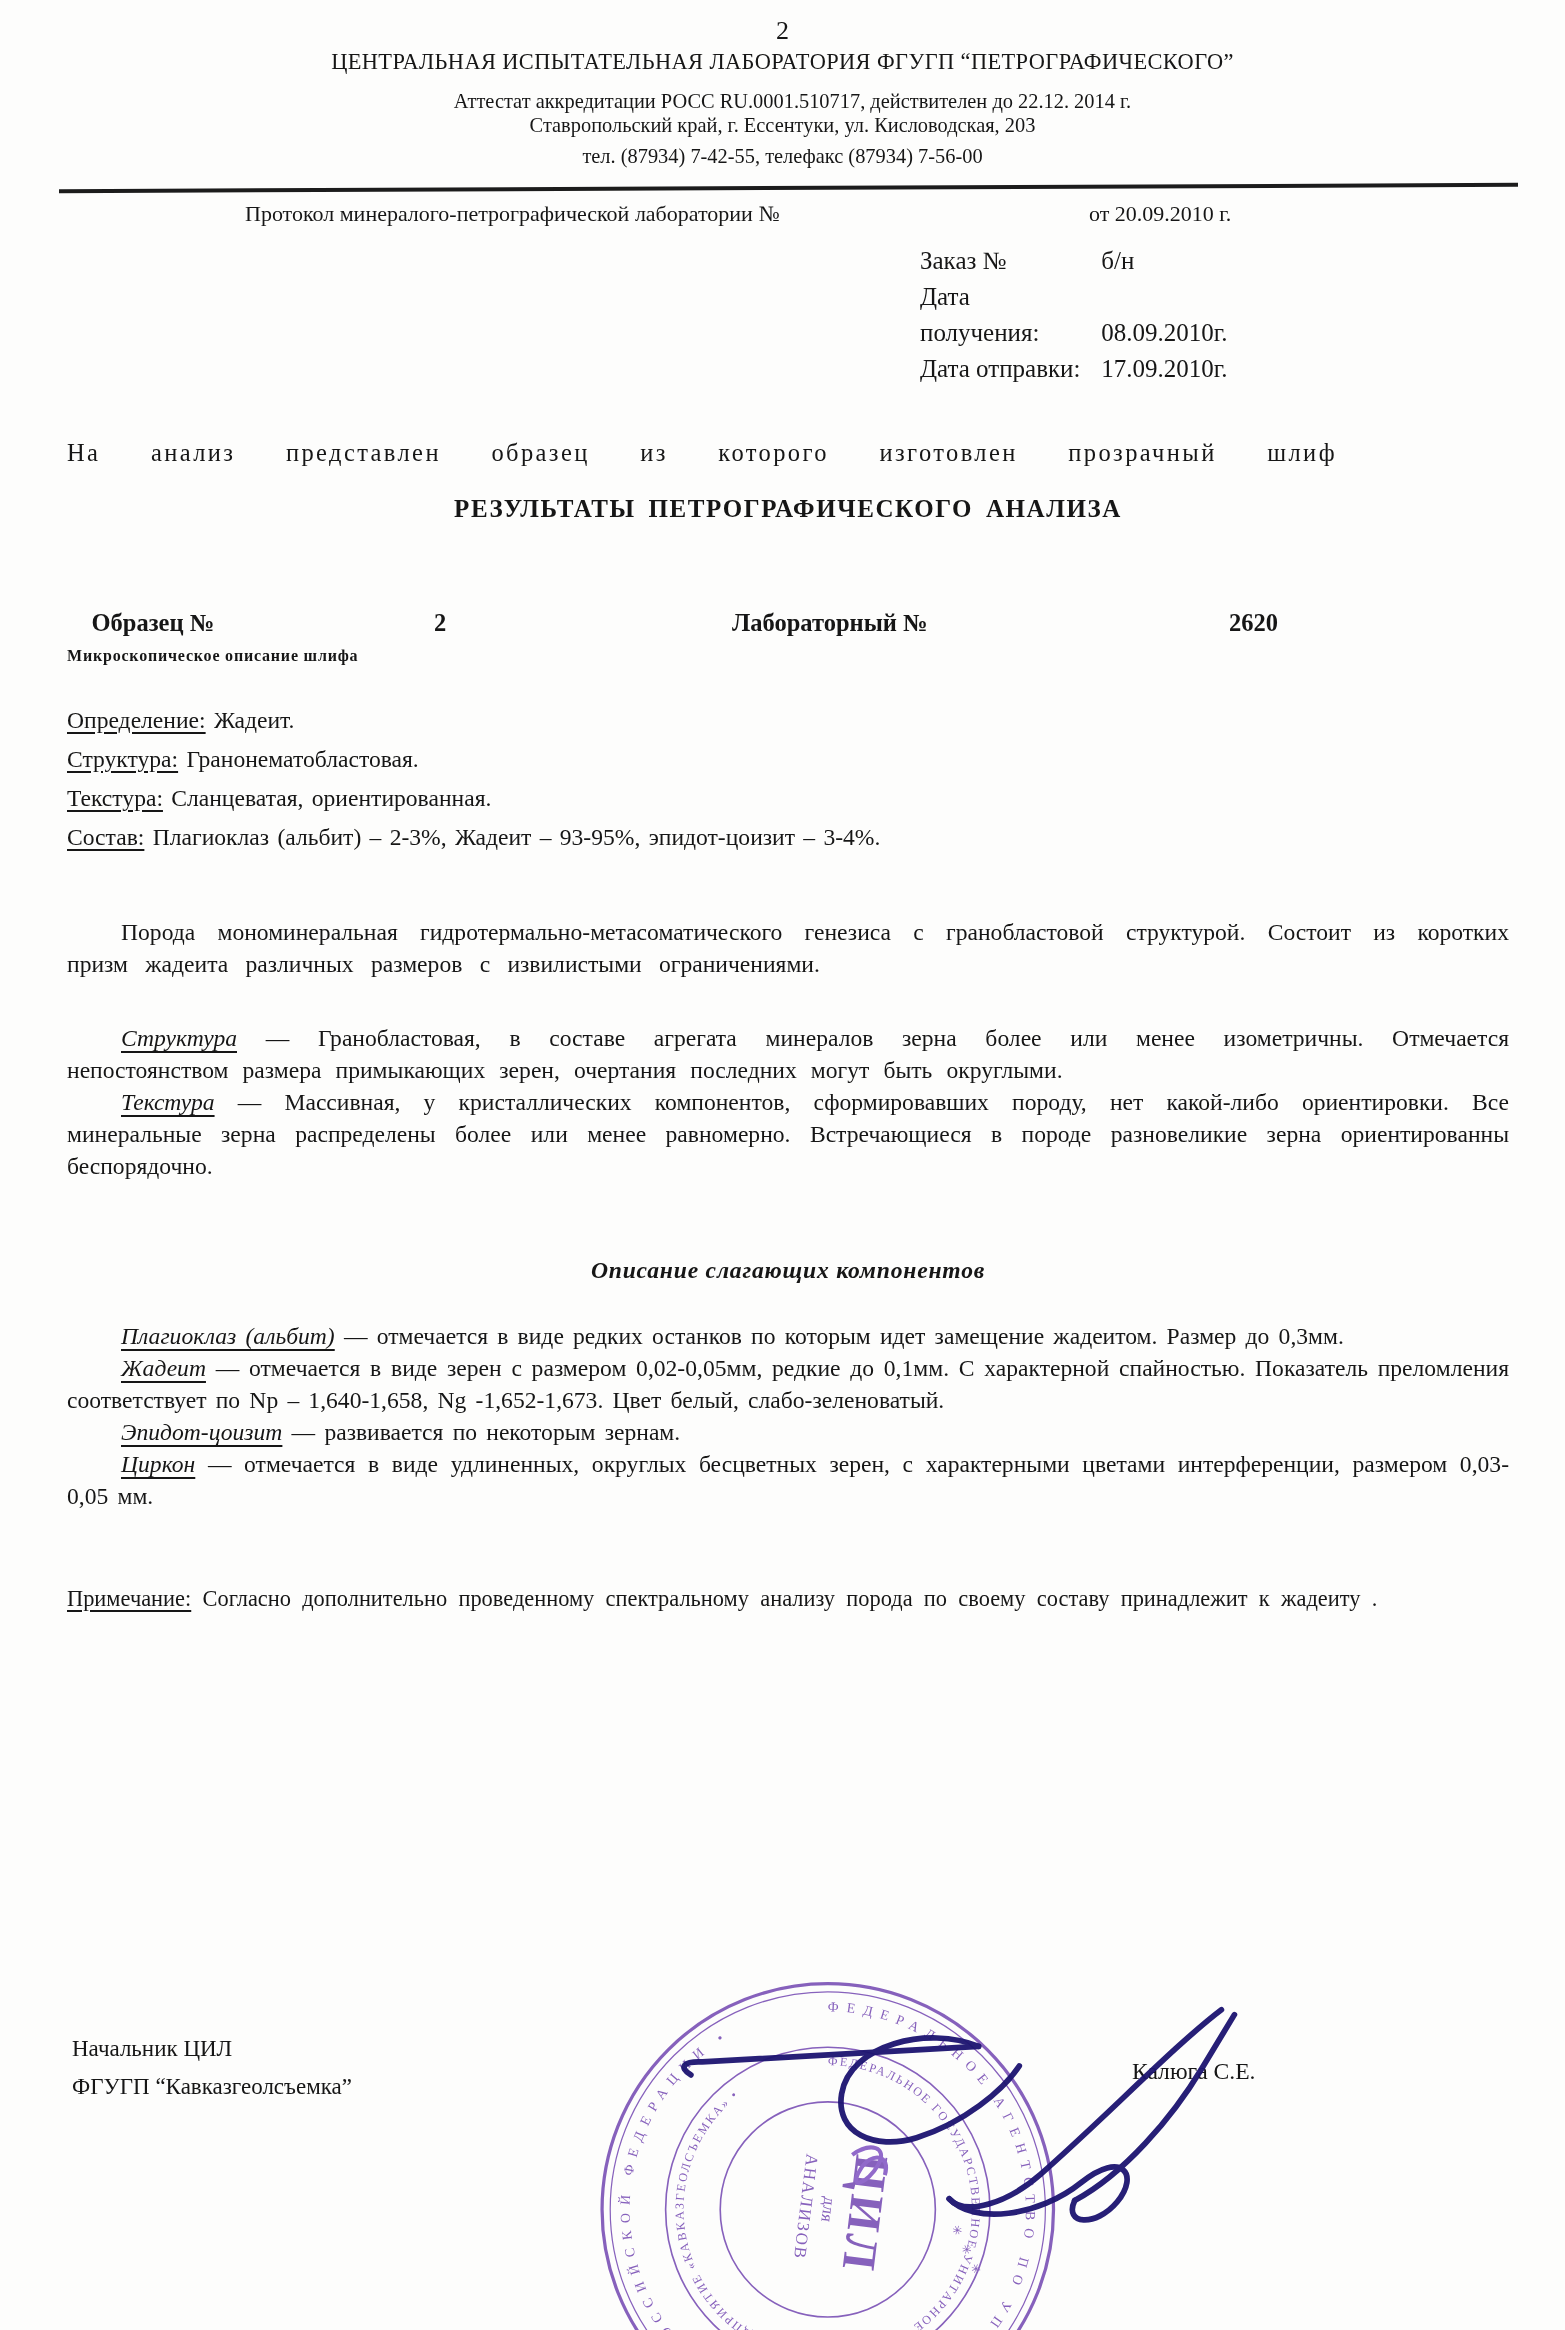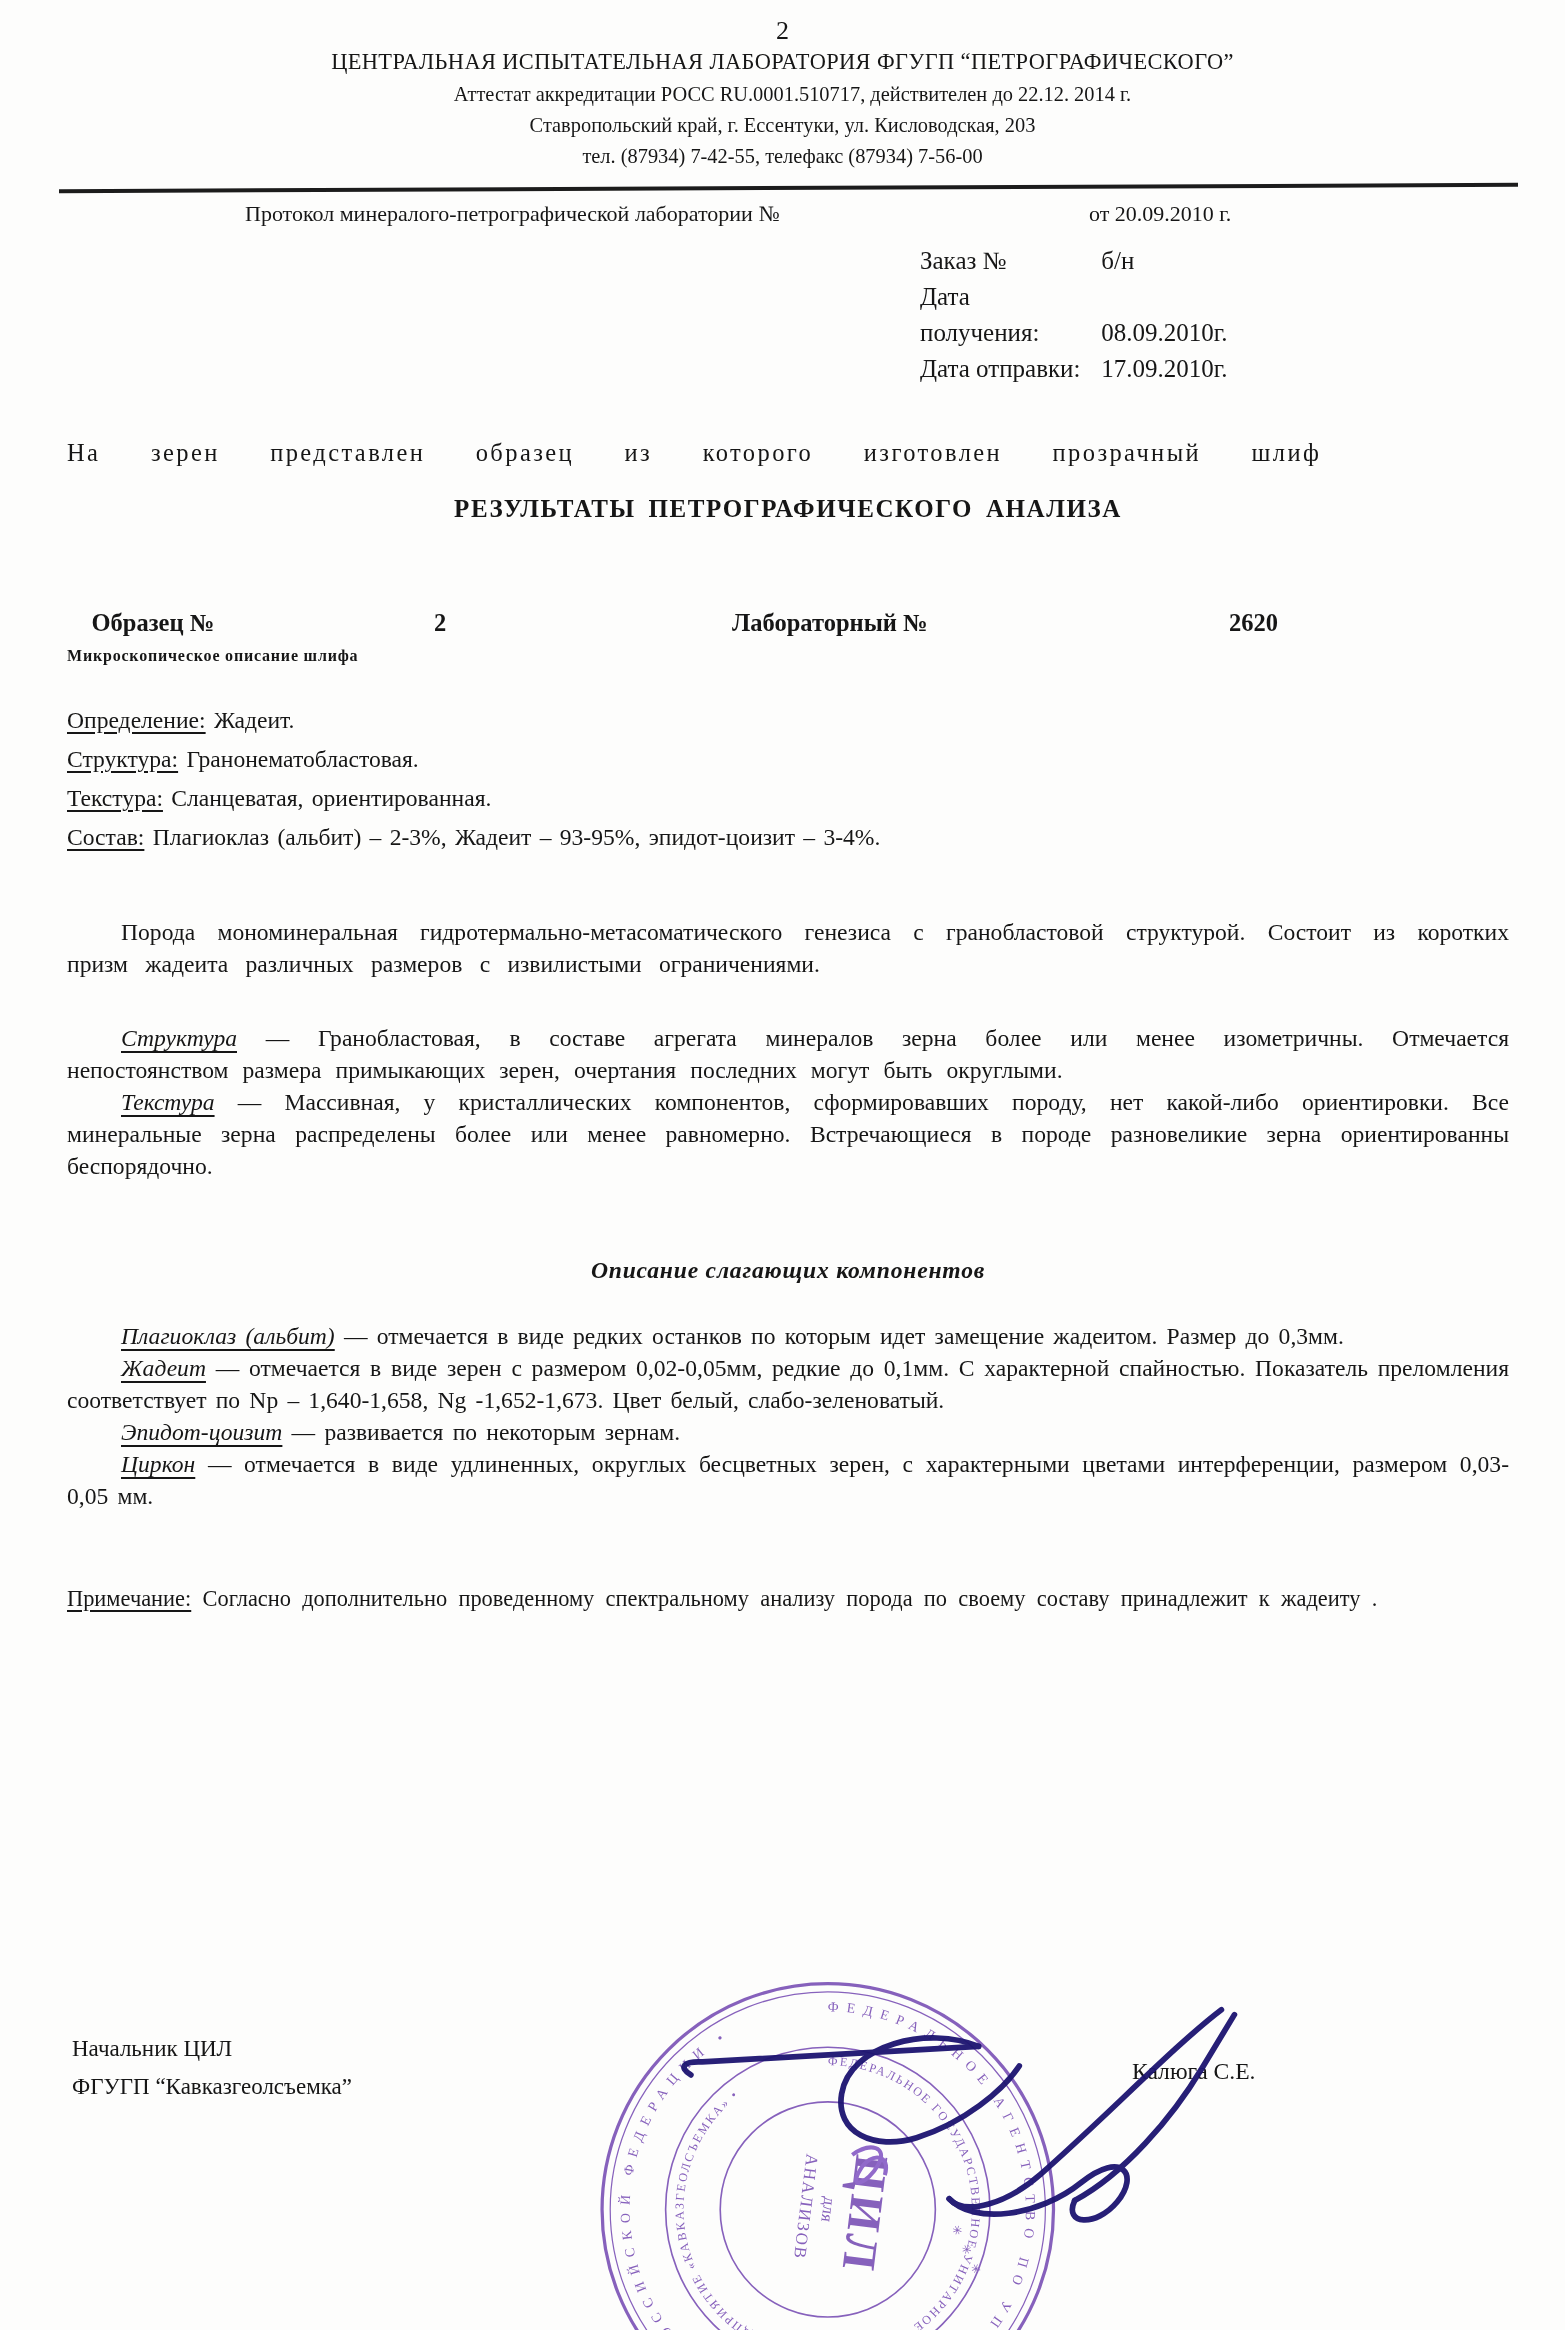--- a/index.html
+++ b/index.html
@@ -6,21 +6,21 @@
   .page{
     position:relative;width:1565px;height:2330px;margin:0 auto;
     background:#fdfdfc;overflow:hidden;
     font-family:"Liberation Serif","DejaVu Serif",serif;
     color:#161616;
   }
   .abs{position:absolute;}
   .center{left:0;right:0;text-align:center;}
   .pagenum{top:16.3px;font-size:26px;}
   .org{top:49px;font-size:22.4px;letter-spacing:0.4px;}
-  .accr{top:83px;font-size:20.4px;padding-left:20px;}
+  .accr{top:90px;font-size:20.4px;padding-left:20px;}
   .addr{top:114px;font-size:20.4px;}
   .phone{top:145px;font-size:20.4px;}
   .rule{top:186px;left:59px;width:1459px;height:4.1px;background:#1c1c1c;transform:rotate(-.25deg);}
   .protocol{top:201px;left:245px;font-size:22px;}
   .protocol .date{position:absolute;left:844px;top:0;white-space:nowrap;}
   .order{top:243px;left:920px;font-size:25px;line-height:36px;}
   .order .lab{display:inline-block;width:175px;}
   .main{
     position:absolute;top:434px;left:67px;width:1442px;
     font-size:23.6px;line-height:32px;text-align:justify;
@@ -76,21 +76,21 @@
       <span>08.09.2010г.</span>
     </div>
     <div>
       <span class="lab">Дата отправки:</span>
       <span>17.09.2010г.</span>
     </div>
   </div>
 
   <div class="main">
 
-    <div class="intro">На зерен представлен образец из которого изготовлен прозрачный шлиф</div>
+    <div class="intro">На анализ представлен образец из которого изготовлен прозрачный шлиф</div>
 
     <div class="h-results">РЕЗУЛЬТАТЫ ПЕТРОГРАФИЧЕСКОГО АНАЛИЗА</div>
 
     <div class="samplerow">
       <span class="s1">Образец №</span>
       <span class="s2">2</span>
       <span class="s3">Лабораторный №</span>
       <span class="s4">2620</span>
     </div>
 

